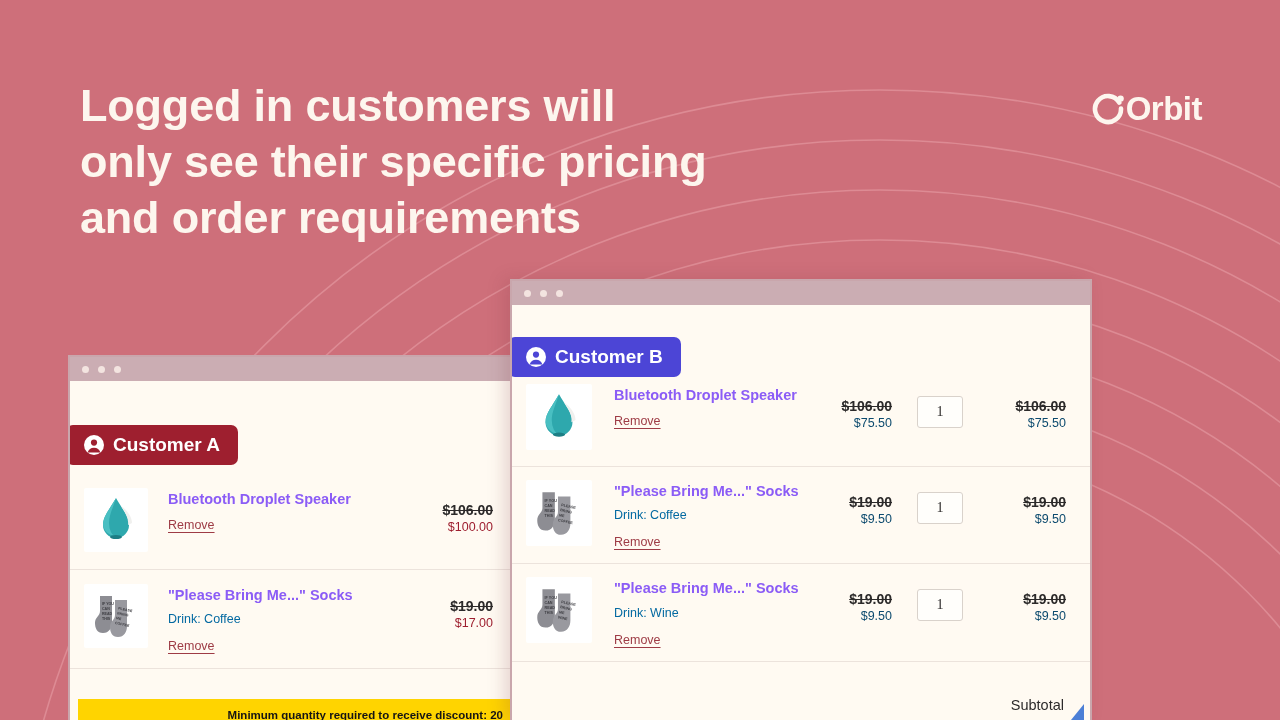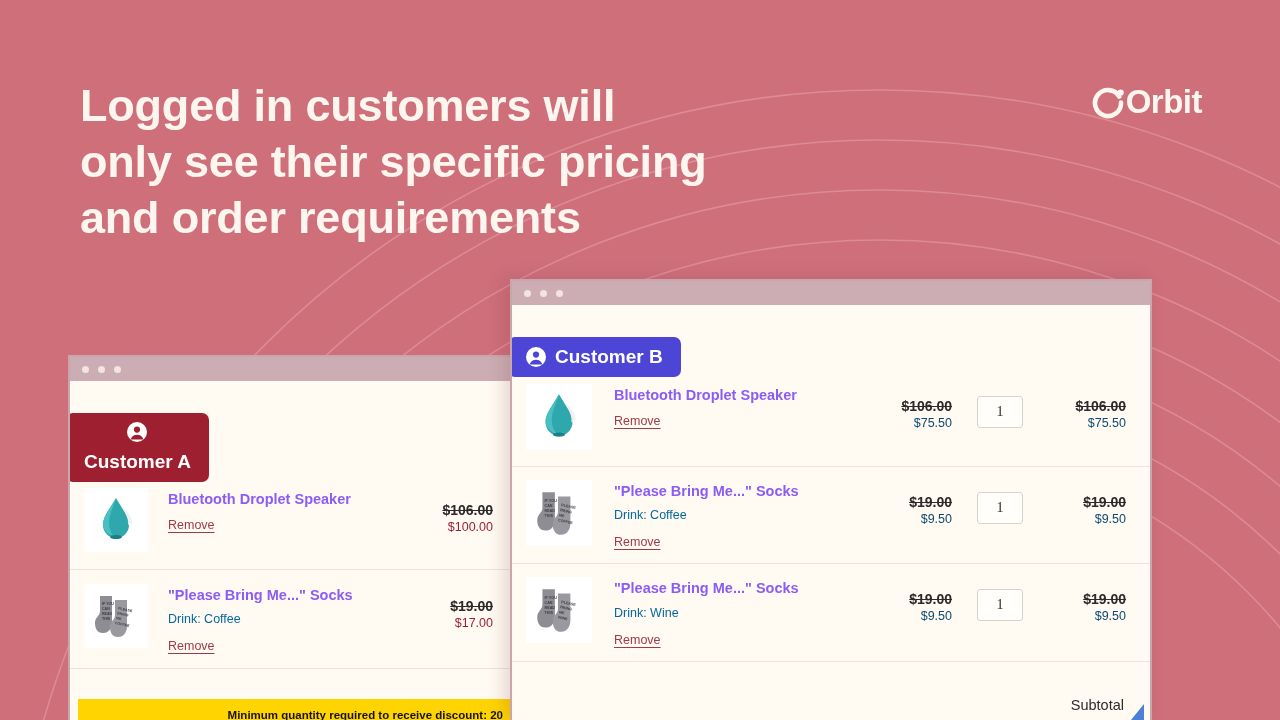--- a/index.html
+++ b/index.html
@@ -39,21 +39,21 @@
     letter-spacing: -0.2px;
     white-space: pre-line;
   }
 
   
   .logo {
     position: absolute;
     right: 78px;
     top: 85px;
     display: flex;
-    align-items: flex-start;
+    align-items: flex-end;
     height: 40px;
   }
   .logo-mark { display: block; }
   .logo-text {
     color: #fdf6ee;
     font-size: 33px;
     font-weight: 700;
     letter-spacing: -0.5px;
     line-height: 1;
     margin-left: 1px;
@@ -92,41 +92,41 @@
     left: 68px;
     top: 355px;
     width: 445px;
     height: 365px;
     z-index: 2;
   }
   
   #window-b {
     left: 510px;
     top: 279px;
-    width: 642px;
+    width: 582px;
     height: 441px;
     z-index: 3;
     box-shadow: -6px 0 16px rgba(120, 50, 60, .18);
   }
 
   
   .cust-badge {
     position: absolute;
     left: -4px;
     display: flex;
     align-items: center;
     gap: 9px;
     padding: 9px 18px 9px 18px;
     border-radius: 7px;
     color: #ffffff;
     font-size: 19px;
     font-weight: 700;
     white-space: nowrap;
   }
-  #badge-a { top: 32px; background: #9e1f2f; flex-direction: column; }
+  #badge-a { top: 44px; background: #9e1f2f; }
   #badge-b { top: 32px; background: #4c45d6; }
   .badge-icon { display: block; flex: none; }
 
   
   .cart { position: absolute; left: 0; right: 0; }
   #cart-a { top: 93px; }
   #cart-b { top: 66px; }
 
   .row {
     display: flex;

